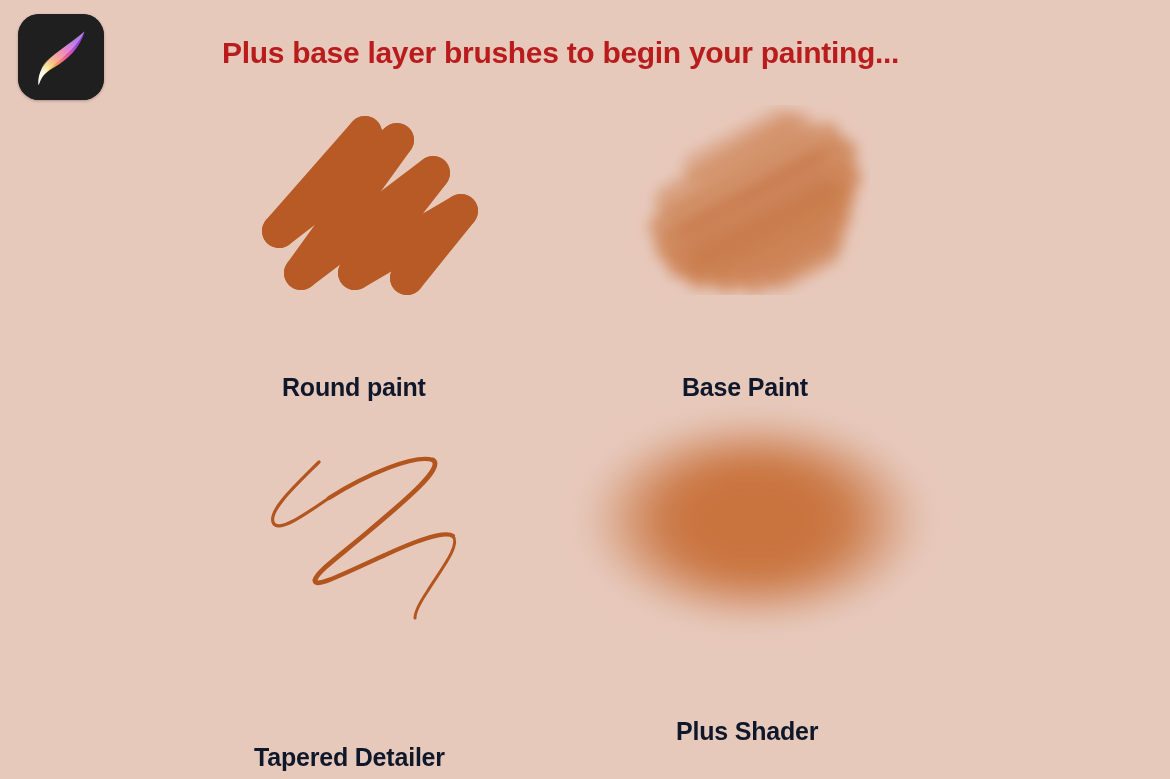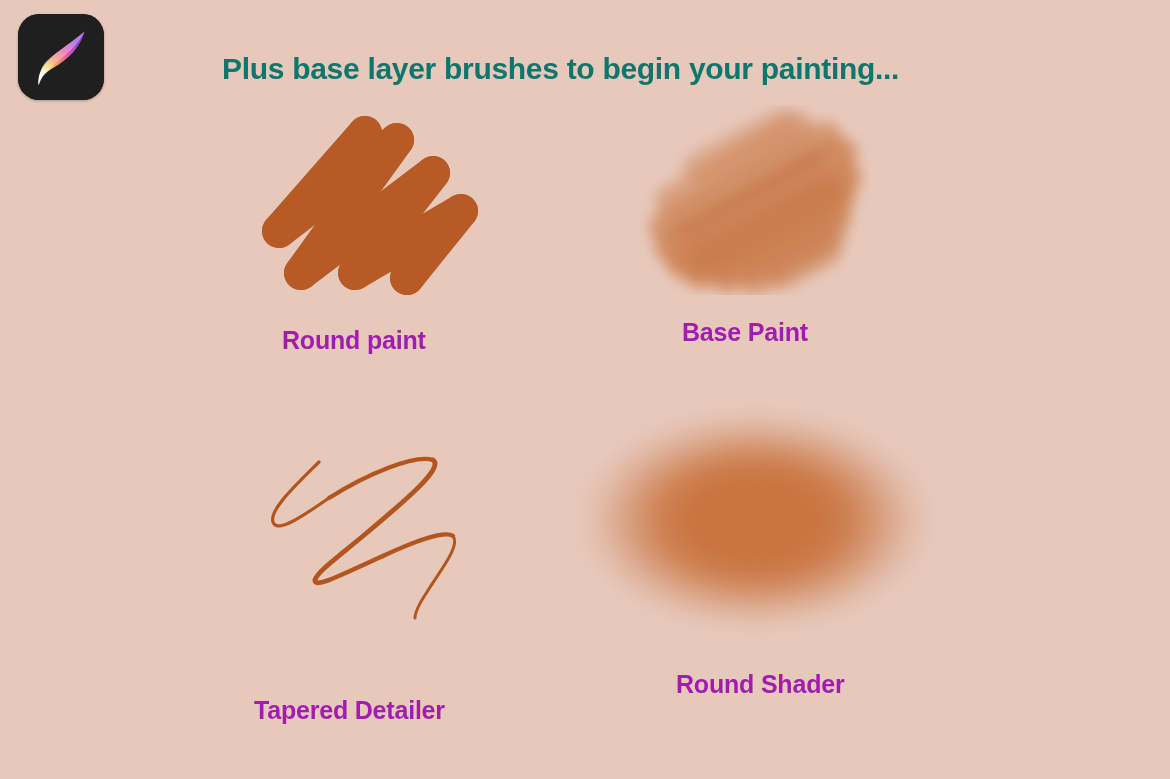--- a/index.html
+++ b/index.html
@@ -23,55 +23,56 @@
     border-radius:21px;
     background:#201F1F;
     box-shadow:0 1px 3px rgba(0,0,0,.28);
     overflow:hidden;
   }
   #app-icon svg { display:block; width:86px; height:86px; }
 
   
   #headline {
     position:absolute;
-    left:222px; top:52px;
+    left:222px; top:36px;
     width:820px;
     font-size:30px;
     font-weight:bold;
     letter-spacing:-0.3px;
-    color:#0f766e;
+    color:#b91c1c;
     white-space:nowrap;
   }
 
   
   .swatch-cell { position:absolute; }
 
   .swatch-art {
     position:absolute;
     left:0; top:0;
   }
   .swatch-art svg { display:block; }
 
   .swatch-label {
     position:absolute;
     font-size:25px;
     font-weight:bold;
     letter-spacing:-0.2px;
-    color:#a21caf;
+    color:#0f172a;
     white-space:nowrap;
+    margin-top:47px;
   }
 
   
   #cell-round-paint      { left:255px; top:115px; width:230px; height:180px; }
   #cell-base-paint       { left:630px; top:105px; width:240px; height:190px; }
   #cell-tapered-detailer { left:255px; top:440px; width:230px; height:180px; }
   #cell-soft-shader      { left:555px; top:395px; width:400px; height:250px; }
 
   #label-round-paint      { left:282px; top:326px; }
-  #label-base-paint       { left:682px; top:318px;text-align:right; }
+  #label-base-paint       { left:682px; top:326px;text-align:right; }
   #label-tapered-detailer { left:254px; top:696px; }
   #label-soft-shader      { left:676px; top:670px; }
 
   
   #soft-shader-blob {
     position:absolute;
     left:0; top:0;
     width:400px; height:250px;
     border-radius:50%;
     background:radial-gradient(ellipse 46% 46% at 50% 50%,
@@ -178,13 +179,13 @@
         <path d="M198 96 C206 106 184 132 172 152 C164 164 160 172 160 178" stroke-width="3"></path>
       </g>
     </svg>
   </div>
 </div>
 <div class="swatch-label" id="label-tapered-detailer">Tapered Detailer</div>
 
 <div class="swatch-cell" id="cell-soft-shader">
   <div id="soft-shader-blob"></div>
 </div>
-<div class="swatch-label" id="label-soft-shader">Round Shader</div>
+<div class="swatch-label" id="label-soft-shader">Plus Shader</div>
 
 </body></html>

